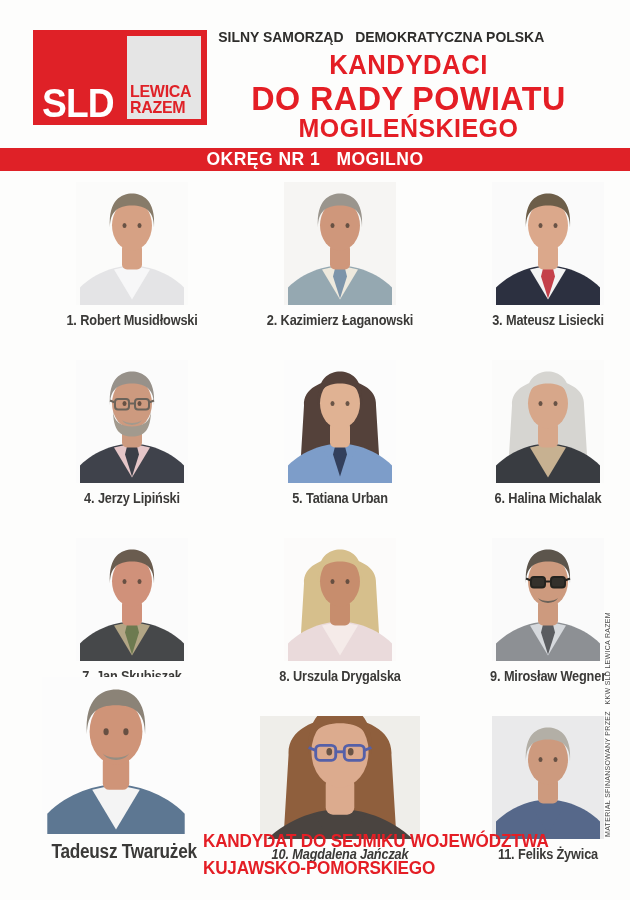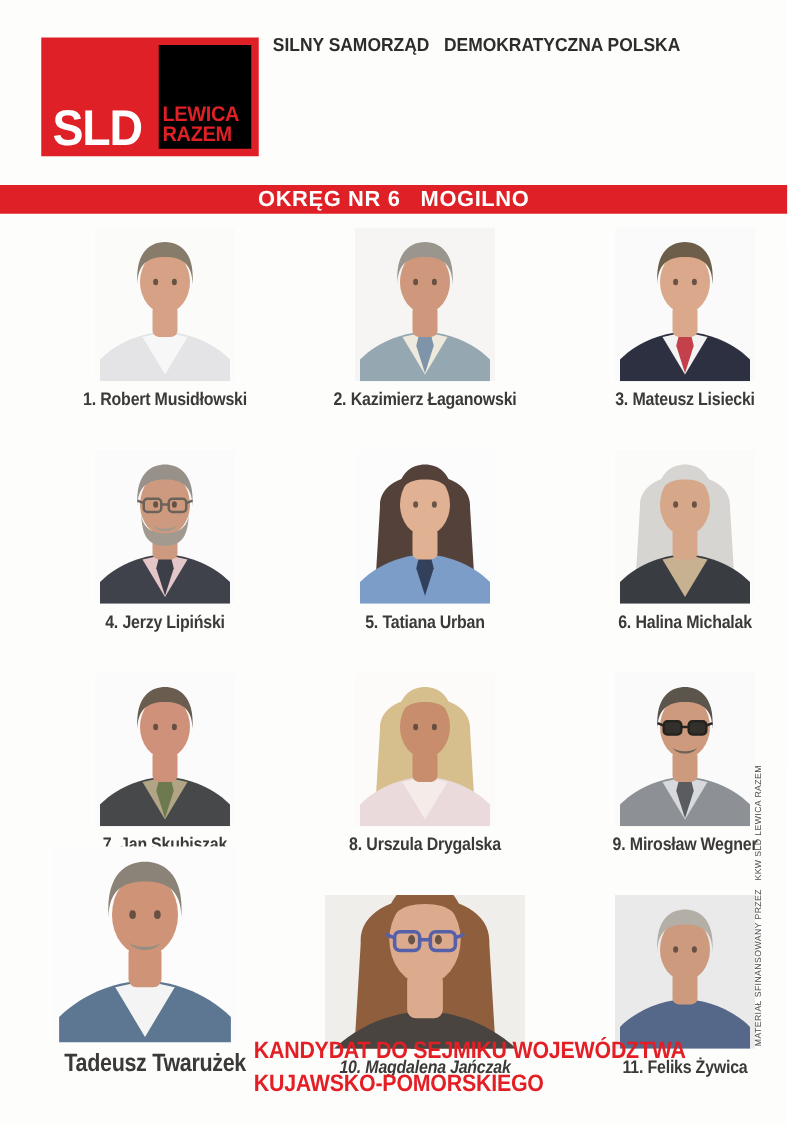--- a/index.html
+++ b/index.html
@@ -3,21 +3,21 @@
 <meta charset="utf-8">
 <style>
   html,body{margin:0;padding:0;background:#ffffff;}
   .page{
     position:relative;width:630px;height:900px;margin:0 auto;
     background:#fdfdfc;overflow:hidden;
     font-family:"Liberation Sans",sans-serif;
   }
   
   .logo{position:absolute;left:33px;top:30px;width:174px;height:95px;background:#df2127;}
-  .logo-white{position:absolute;right:6px;top:6px;width:74px;height:83px;background:#000000;}
+  .logo-white{position:absolute;right:6px;top:6px;width:74px;height:83px;background:#e5e5e5;}
   .logo-sld{
     position:absolute;left:9px;bottom:2px;color:#ffffff;font-weight:bold;
     font-size:40px;line-height:40px;letter-spacing:-1px;
     transform:scaleX(.93);transform-origin:left bottom;white-space:pre;
   }
   .logo-lr{
     position:absolute;left:3px;bottom:4px;color:#df2127;font-weight:bold;
     font-size:17px;line-height:15.5px;letter-spacing:-.3px;
     transform:scaleX(.94);transform-origin:left bottom;
   }
@@ -82,22 +82,27 @@
     <div class="logo-white">
       <div class="logo-lr">
         <div>LEWICA</div>
         <div>RAZEM</div>
       </div>
     </div>
     <div class="logo-sld">SLD</div>
   </div>
 
   <div class="slogan">SILNY SAMORZĄD   DEMOKRATYCZNA POLSKA</div>
-
-  <div class="banner">OKRĘG NR 6   MOGILNO</div>
+  <div class="title">
+    <div class="t1">KANDYDACI</div>
+    <div class="t2">DO RADY POWIATU</div>
+    <div class="t3">MOGILEŃSKIEGO</div>
+  </div>
+
+  <div class="banner">OKRĘG NR 1   MOGILNO</div>
 
   <div class="cards">
       <div class="card">
     <div class="photo">
       <svg viewBox="0 0 112 124" preserveAspectRatio="xMidYMid slice" aria-hidden="true">
         <rect x="0" y="0" width="112" height="124" fill="#fbfbfa"></rect>
         <path fill="none" d="M20,46 C18,12 94,12 92,46 L96,112 L16,112 Z"></path>
         <path fill="#e4e4e6" d="M4,124 L4,106 C20,90 42,84 56,84 C70,84 92,90 108,106 L108,124 Z"></path>
         <path fill="#f7f7f8" d="M38,88 L56,84 L74,88 L56,118 Z"></path>
         <path fill="none" d="M51,87 L61,87 L63,95 L56,117 L49,95 Z"></path>

